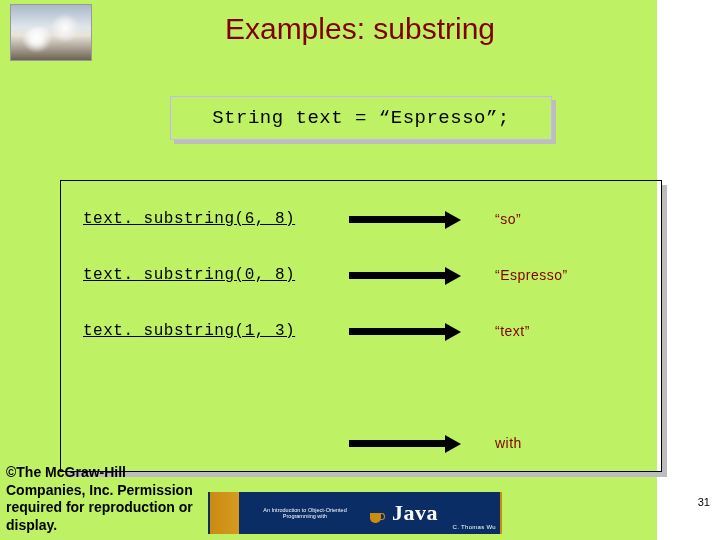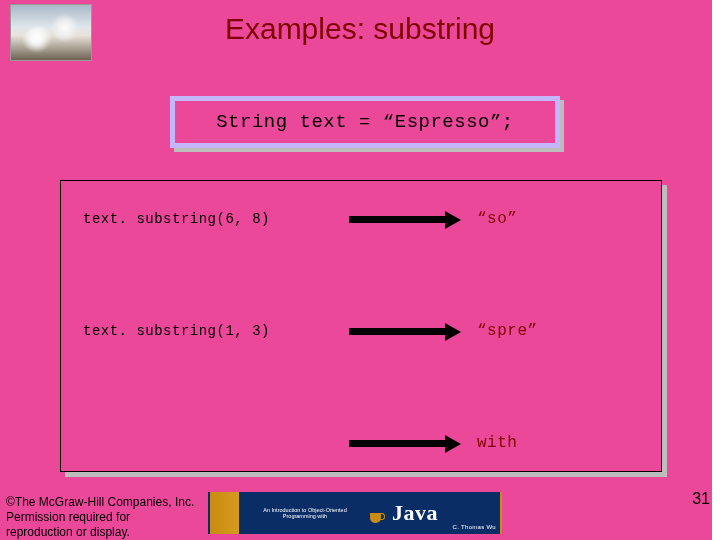--- a/index.html
+++ b/index.html
@@ -6,24 +6,24 @@
     margin: 0;
     padding: 0;
     width: 720px;
     height: 540px;
     background: #fff;
     font-family: Arial, Helvetica, sans-serif;
     overflow: hidden;
     position: relative;
   }
   .slide {
-    width: 712px;
+    width: 657px;
     height: 540px;
     position: relative;
-    background: #ec4899;
+    background: #bef264;
   }
 
   .logo-box {
     position: absolute;
     top: 4px;
     left: 10px;
     width: 80px;
     height: 55px;
     border: 1px solid #999;
     background: linear-gradient(to bottom, #aab8c8 0%, #dfe6ec 40%, #e9e3da 55%, #6e6353 100%);
@@ -61,21 +61,21 @@
     font-size: 30px;
     color: #800000;
   }
 
   .decl-box {
     position: absolute;
     top: 96px;
     left: 170px;
     width: 380px;
     height: 42px;
-    border: 5px solid #c4b5fd;
+    border: 1px solid #c4b5fd;
     box-shadow: 4px 4px 0 #bdbdbd;
     display: flex;
     align-items: center;
     justify-content: center;
     font-family: "Courier New", Courier, monospace;
     font-size: 19px;
     letter-spacing: 0.5px;
     color: #000;
   }
 
@@ -101,30 +101,31 @@
   .row0 { top: 10px; }
   .row1 { top: 66px; }
   .row2 { top: 122px; }
   .row3 { top: 178px; }
   .row4 { top: 234px; }
 
   .expr {
     position: absolute;
     left: 22px;
     font-family: "Courier New", Courier, monospace;
-    font-size: 14px;
+    font-size: 16px;
     letter-spacing: 0.5px;
     color: #000;
     white-space: pre;
+    text-decoration: underline;
   }
   .result {
     position: absolute;
-    left: 416px;
-    font-family: Liberation Mono, monospace;
-    font-size: 16px;
+    left: 434px;
+    font-family: Liberation Sans, sans-serif;
+    font-size: 14px;
     letter-spacing: 0.5px;
     color: #800000;
     white-space: pre;
   }
 
   .arrow {
     position: absolute;
     left: 288px;
     width: 112px;
     height: 12px;
@@ -152,31 +153,32 @@
   .footer {
     position: absolute;
     bottom: 0;
     left: 0;
     width: 720px;
     height: 50px;
   }
   .copyright {
     position: absolute;
     left: 6px;
-    bottom: 0;
+    bottom: 6px;
     width: 190px;
-    font-size: 12px;
+    font-size: 14px;
     color: #000;
     line-height: 1.25;
+    font-weight: bold;
   }
   .page-num {
     position: absolute;
     right: 10px;
     bottom: 32px;
-    font-size: 16px;
+    font-size: 11px;
     color: #000;
   }
   .book-banner {
     position: absolute;
     left: 208px;
     bottom: 6px;
     width: 290px;
     height: 38px;
     background: linear-gradient(to right, #c98c11 0%, #d79a20 10%, #0a2d65 10%, #0a2d65 100%);
     border: 2px solid rgba(0,0,0,0);
@@ -272,28 +274,36 @@
 
     <div class="row row0">
       <span class="expr">text. substring(6, 8)</span>
       <div class="arrow">
         <div class="arrow-shaft"></div>
           <div class="arrow-head"></div>
       </div>
       <span class="result">“so”</span>
     </div>
 
+    <div class="row row1">
+      <span class="expr">text. substring(0, 8)</span>
+      <div class="arrow">
+        <div class="arrow-shaft"></div>
+          <div class="arrow-head"></div>
+      </div>
+      <span class="result">“Espresso”</span>
+    </div>
 
     <div class="row row2">
       <span class="expr">text. substring(1, 3)</span>
       <div class="arrow">
         <div class="arrow-shaft"></div>
           <div class="arrow-head"></div>
       </div>
-      <span class="result">“spre”</span>
+      <span class="result">“text”</span>
     </div>
 
 
     <div class="row row4">
       <div class="arrow">
         <div class="arrow-shaft"></div>
           <div class="arrow-head"></div>
       </div>
       <span class="result">with</span>
     </div>

